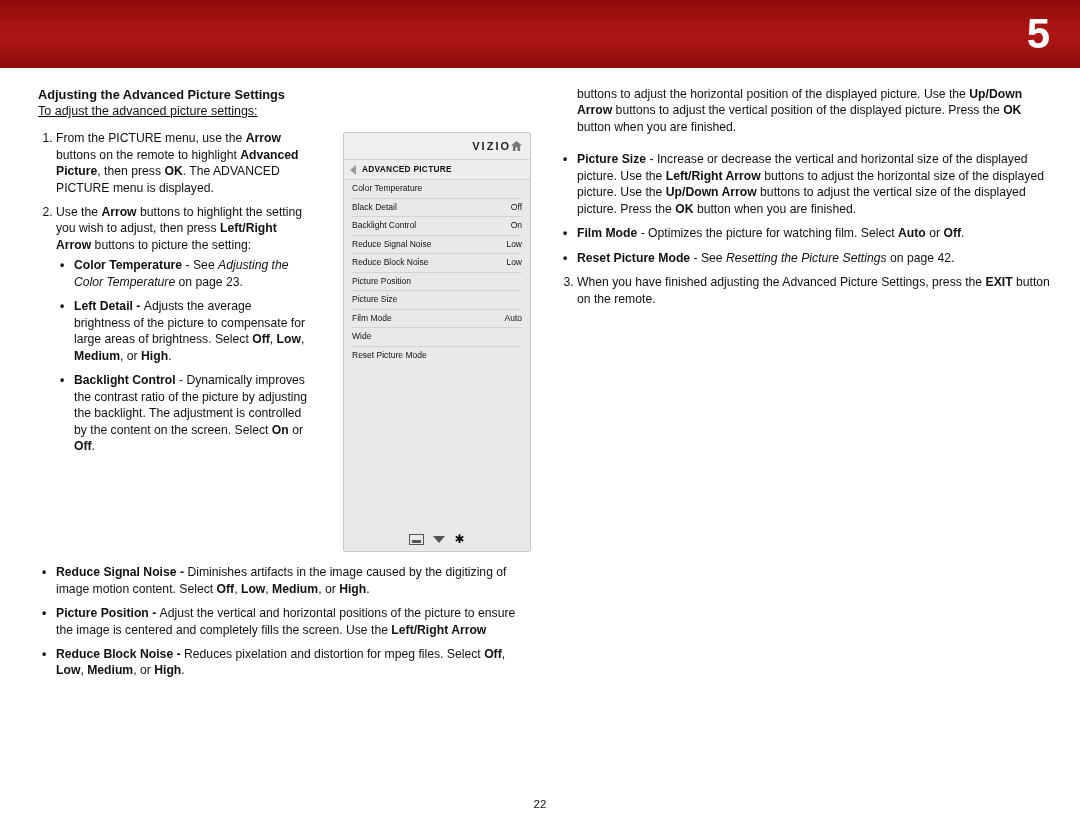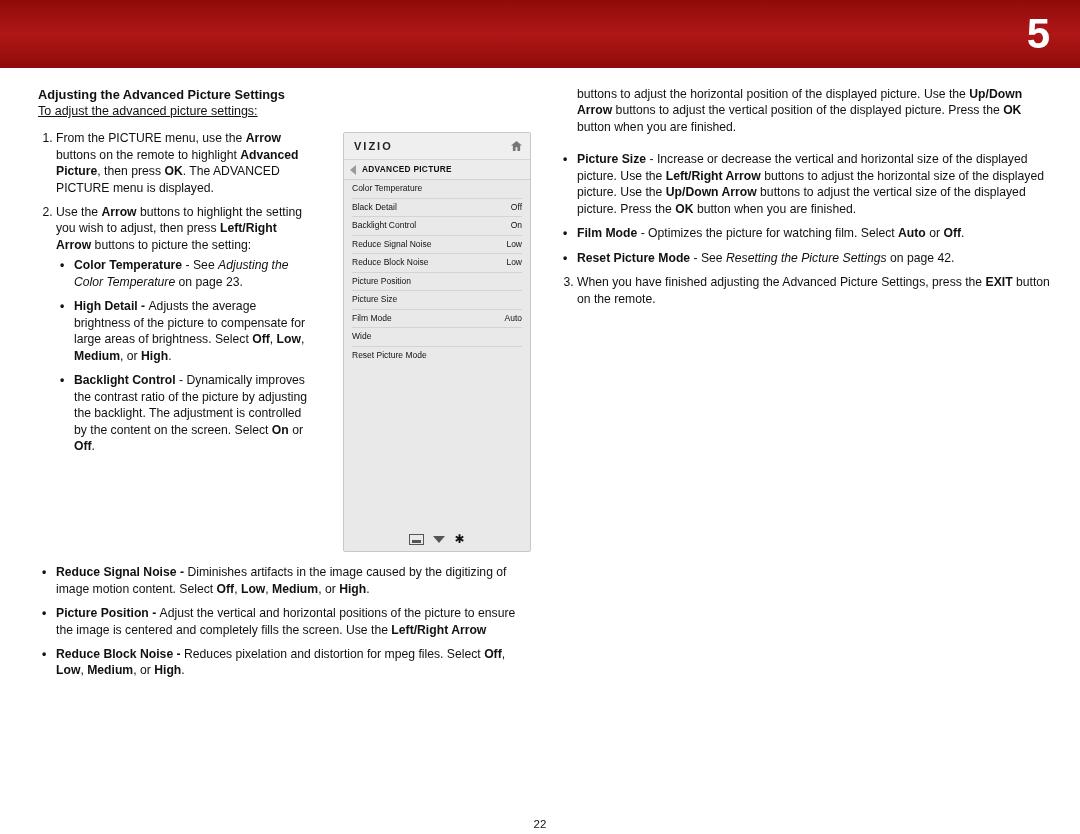--- a/index.html
+++ b/index.html
@@ -12,37 +12,37 @@
   p.intro{margin:0 0 10px 0;font-size:12.5px;text-decoration:underline;}
   ol{margin:0 0 6px 18px;padding:0;}
   ol>li{margin-bottom:8px;}
   ul{list-style:none;margin:4px 0 6px 0;padding:0;}
   ul>li{position:relative;padding-left:18px;margin-bottom:8px;}
   ul>li::before{content:"•";position:absolute;left:4px;top:0;font-weight:bold;}
   b{font-weight:bold;}
   i{font-style:italic;} 
   .left-block{float:left;width:270px;}
   .phone{float:right;width:188px;height:420px;background:#e9e9e9;border:1px solid #c8c8c8;border-radius:2px;margin:2px 0 8px 14px;position:relative;box-sizing:border-box;}
-  .phone-header{height:26px;background:#efefef;display:flex;align-items:center;justify-content:space-between;padding:0 8px 0 10px;border-bottom:1px solid #d6d6d6;}
+  .phone-header{height:26px;background:#efefef;display:flex;align-items:center;justify-content:flex-end;padding:0 8px 0 10px;border-bottom:1px solid #d6d6d6;}
   .brand{font-size:11px;font-weight:bold;letter-spacing:2px;color:#222;font-family:Arial,Helvetica,sans-serif;}
   .home-icon{width:11px;height:10px;}
   .crumb{display:flex;align-items:center;gap:6px;padding:4px 8px 4px 6px;border-bottom:1px solid #d2d2d2;background:#ececec;}
   .tri{width:0;height:0;border-top:5px solid transparent;border-bottom:5px solid transparent;border-right:6px solid #9a9a9a;}
   .crumb span{font-size:8.3px;font-weight:bold;letter-spacing:.3px;}
   .menu{padding:0 8px;}
   .mi{display:flex;justify-content:space-between;font-size:8.5px;padding:3px 0;border-bottom:1px solid #d4d4d4;}
   .mi:last-child{border-bottom:none;}
   .phone-footer{position:absolute;bottom:6px;left:0;right:0;display:flex;justify-content:center;gap:9px;align-items:center;}
   .pic-box{width:13px;height:9px;border:1px solid #555;position:relative;}
   .pic-box::after{content:"";position:absolute;left:2px;right:2px;bottom:1px;height:3px;background:#555;}
   .chev{width:0;height:0;display:inline-block;}
   .chev-down{border-left:6px solid transparent;border-right:6px solid transparent;border-top:7px solid #555;}
   .gear{font-size:12px;line-height:1;}
   .clear{clear:both;}
-  .pagenum{position:absolute;bottom:4px;left:0;right:0;text-align:center;font-size:11.5px;}
+  .pagenum{position:absolute;bottom:24px;left:0;right:0;text-align:center;font-size:11.5px;}
 </style>
 </head>
 <body>
 
 <div class="page">
   <div class="top-bar">
     <div class="chapter">5</div>
   </div>
 
   <div class="content">
@@ -113,21 +113,21 @@
 
       <div class="left-block">
         <ol>
           <li>
             <span>From the PICTURE menu, use the </span><b>Arrow</b><span> buttons on the remote to highlight </span><b>Advanced Picture</b><span>, then press </span><b>OK</b><span>. The ADVANCED PICTURE menu is displayed.</span>
           </li>
           <li>
             <span>Use the </span><b>Arrow</b><span> buttons to highlight the setting you wish to adjust, then press </span><b>Left/Right Arrow</b><span> buttons to picture the setting:</span>
             <ul>
               <li><b>Color Temperature</b><span> - See </span><i>Adjusting the Color Temperature</i><span> on page 23.</span></li>
-              <li><b>High Detail - </b><span>Adjusts the average brightness of the picture to compensate for large areas of brightness. Select </span><b>Off</b>, <b>Low</b>, <b>Medium</b>, or <b>High</b>.</li>
+              <li><b>Left Detail - </b><span>Adjusts the average brightness of the picture to compensate for large areas of brightness. Select </span><b>Off</b>, <b>Low</b>, <b>Medium</b>, or <b>High</b>.</li>
               <li><b>Backlight Control</b><span> - Dynamically improves the contrast ratio of the picture by adjusting the backlight. The adjustment is controlled by the content on the screen. Select </span><b>On</b> or <b>Off</b>.</li>
             </ul>
           </li>
         </ol>
       </div>
       <div class="clear"></div>
       <ul>
         <li><b>Reduce Signal Noise - </b><span>Diminishes artifacts in the image caused by the digitizing of image motion content. Select </span><b>Off</b>, <b>Low</b>, <b>Medium</b>, or <b>High</b>.</li>
         <li><b>Picture Position - </b><span>Adjust the vertical and horizontal positions of the picture to ensure the image is centered and completely fills the screen. Use the </span><b>Left/Right Arrow</b></li>
         <li><b>Reduce Block Noise - </b><span>Reduces pixelation and distortion for mpeg files. Select </span><b>Off</b>, <b>Low</b>, <b>Medium</b>, or <b>High</b>.</li>

